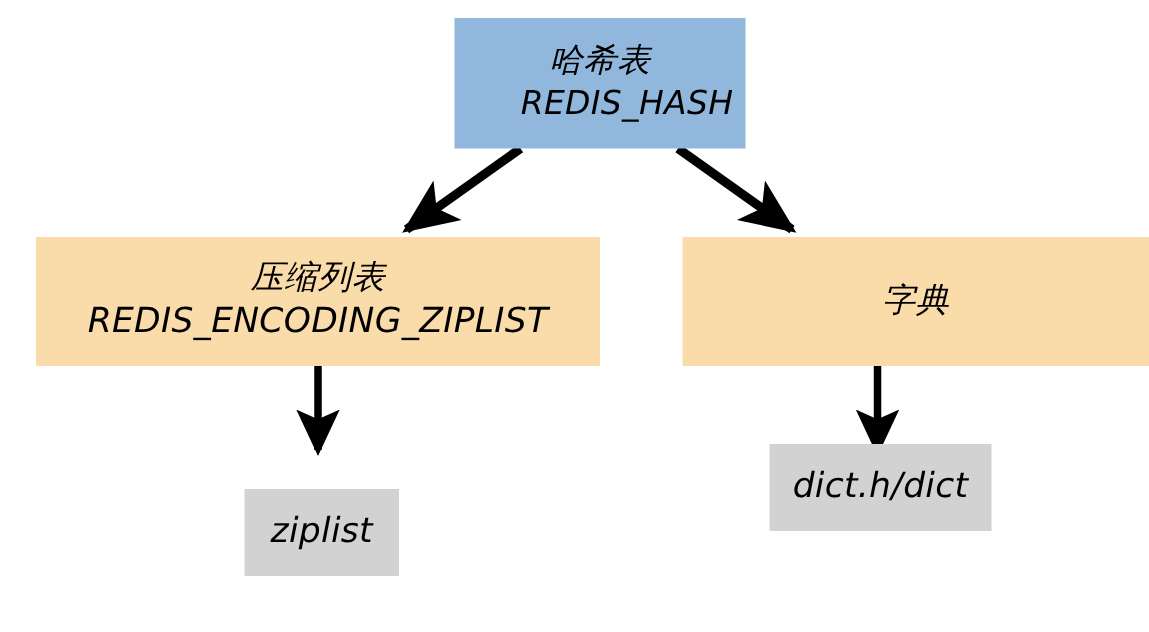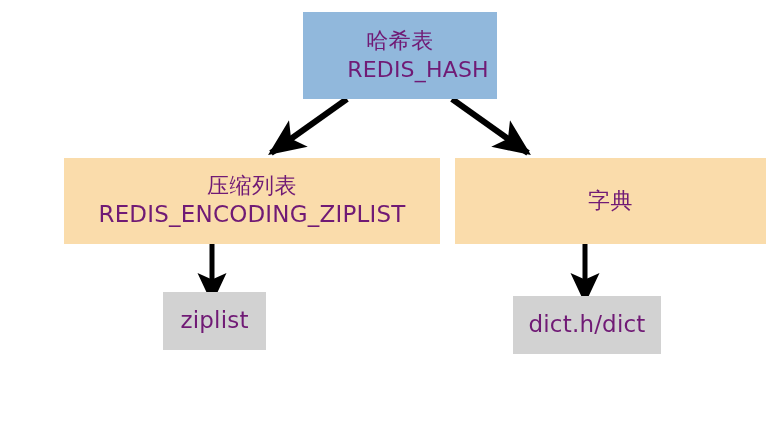--- a/index.html
+++ b/index.html
@@ -28,21 +28,22 @@
   }
   .node {
     position: absolute;
     box-sizing: border-box;
     display: flex;
     flex-direction: column;
     align-items: center;
     justify-content: center;
     text-align: center;
     line-height: 1.28;
-    color: #701a75;
+    color: #000000;
+    font-style: italic;
   }
   .node .line-cn {
     display: block;
     font-size: 22px;
     letter-spacing: 0.5px;
   }
   .node .line-code {
     display: block;
     font-size: 23px;
     letter-spacing: 0.2px;
@@ -63,34 +64,33 @@
   }
   #node-hash .line-code { font-size: 22px; margin-left: 36px; }
 
   
   #node-ziplist-encoding {
     left: 24px;
     top: 158px;
     width: 376px;
     height: 86px;
     background: #fadcab;
-    margin-left: 40px;
   }
   #node-ht-encoding {
     left: 455px;
     top: 158px;
     width: 311px;
     height: 86px;
     background: #fadcab;
   }
 
   
   #node-ziplist-impl {
     left: 163px;
-    top: 292px;
+    top: 326px;
     width: 103px;
     height: 58px;
     background: #d2d2d2;
   }
   #node-dict-impl {
     left: 513px;
     top: 296px;
     width: 148px;
     height: 58px;
     background: #d2d2d2;

